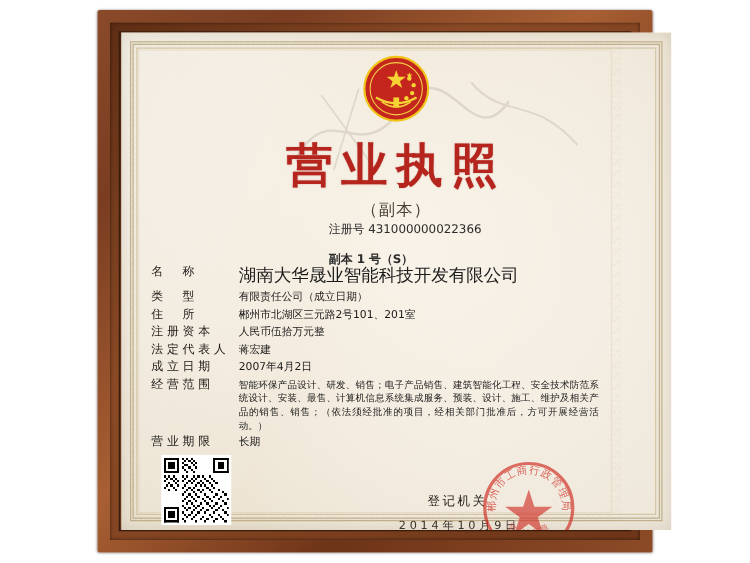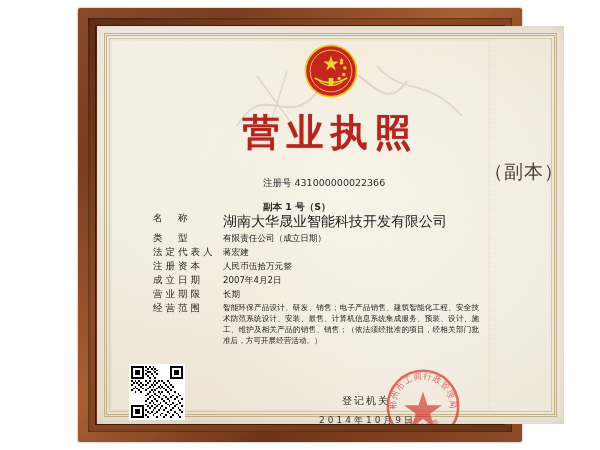--- a/index.html
+++ b/index.html
@@ -54,21 +54,20 @@
   .paper {
     position: absolute;
     left: 97px;
     top: 26px;
     width: 440px;
     height: 398px;
     background:
       radial-gradient(ellipse at 50% 40%, #fbf7ee 0%, #f3ece0 55%, #e8dfcd 100%);
     box-shadow: inset 0 0 14px rgba(150,130,100,0.35);
     overflow: hidden;
-    padding-left: 27px;
   }
   .paper-tint {
     position: absolute;
     inset: 0;
     background:
       linear-gradient(110deg, rgba(255,255,255,0.35) 0%, rgba(230,215,190,0.15) 40%, rgba(255,255,255,0.25) 100%);
     pointer-events: none;
   }
 
   
@@ -121,23 +120,23 @@
     font-size: 37px;
     letter-spacing: 7px;
     color: #b5251d;
     text-shadow: 0 0 1px rgba(150,20,15,0.5);
   }
   .subtitle {
     position: absolute;
     top: 133px;
     left: 0;
     width: 100%;
-    text-align: right;
+    text-align: center;
     font-family: Liberation Sans, sans-serif;
-    font-size: 19px;
+    font-size: 13px;
     color: #4a3f33;
     letter-spacing: 1px;
   }
 
   
   .regline {
     position: absolute;
     left: 166px;
     font-size: 9.5px;
     color: #2b2b2b;
@@ -154,21 +153,20 @@
     top: 186px;
     width: 358px;
   }
   .row {
     display: flex;
     align-items: flex-start;
     margin-bottom: 1.5px;
     font-size: 9.5px;
     color: #1f1f1f;
     line-height: 1.32;
-    margin-left: 32px;
   }
   .lbl {
     width: 66px;
     flex: 0 0 66px;
     letter-spacing: 3px;
     color: #23201c;
     font-size: 9.5px;
     white-space: nowrap;
   }
   .val {
@@ -290,44 +288,48 @@
       <div class="row">
         <div class="lbl">名　称</div>
         <div class="val">湖南大华晟业智能科技开发有限公司</div>
       </div>
 
       <div class="row">
         <div class="lbl">类　型</div>
         <div class="val small">有限责任公司（成立日期）</div>
       </div>
 
+      <div class="row">
+        <div class="lbl">住　所</div>
+        <div class="val small">郴州市北湖区三元路2号101、201室</div>
+      </div>
+
+      <div class="row">
+        <div class="lbl">注册资本</div>
+        <div class="val small">人民币伍拾万元整</div>
+      </div>
 
       <div class="row">
         <div class="lbl">法定代表人</div>
         <div class="val small">蒋宏建</div>
       </div>
 
       <div class="row">
-        <div class="lbl">注册资本</div>
-        <div class="val small">人民币伍拾万元整</div>
-      </div>
-
-      <div class="row">
         <div class="lbl">成立日期</div>
         <div class="val small">2007年4月2日</div>
       </div>
 
       <div class="row">
+        <div class="lbl">经营范围</div>
+        <div class="val biz">智能环保产品设计、研发、销售；电子产品销售、建筑智能化工程、安全技术防范系统设计、安装、最售、计算机信息系统集成服务、预装、设计、施工、维护及相关产品的销售、销售；（依法须经批准的项目，经相关部门批准后，方可开展经营活动。）</div>
+      </div>
+
+      <div class="row">
         <div class="lbl">营业期限</div>
         <div class="val small">长期</div>
-      </div>
-
-      <div class="row">
-        <div class="lbl">经营范围</div>
-        <div class="val biz">智能环保产品设计、研发、销售；电子产品销售、建筑智能化工程、安全技术防范系统设计、安装、最售、计算机信息系统集成服务、预装、设计、施工、维护及相关产品的销售、销售；（依法须经批准的项目，经相关部门批准后，方可开展经营活动。）</div>
       </div>
 
     </div>
 
     <svg class="qr" viewBox="0 0 29 29" shape-rendering="crispEdges">
       <rect width="29" height="29" fill="#ffffff"></rect>
       <g fill="#000000">
         <rect x="0" y="0" width="7" height="1"></rect>
           <rect x="0" y="6" width="7" height="1"></rect>
         <rect x="0" y="0" width="1" height="7"></rect>

